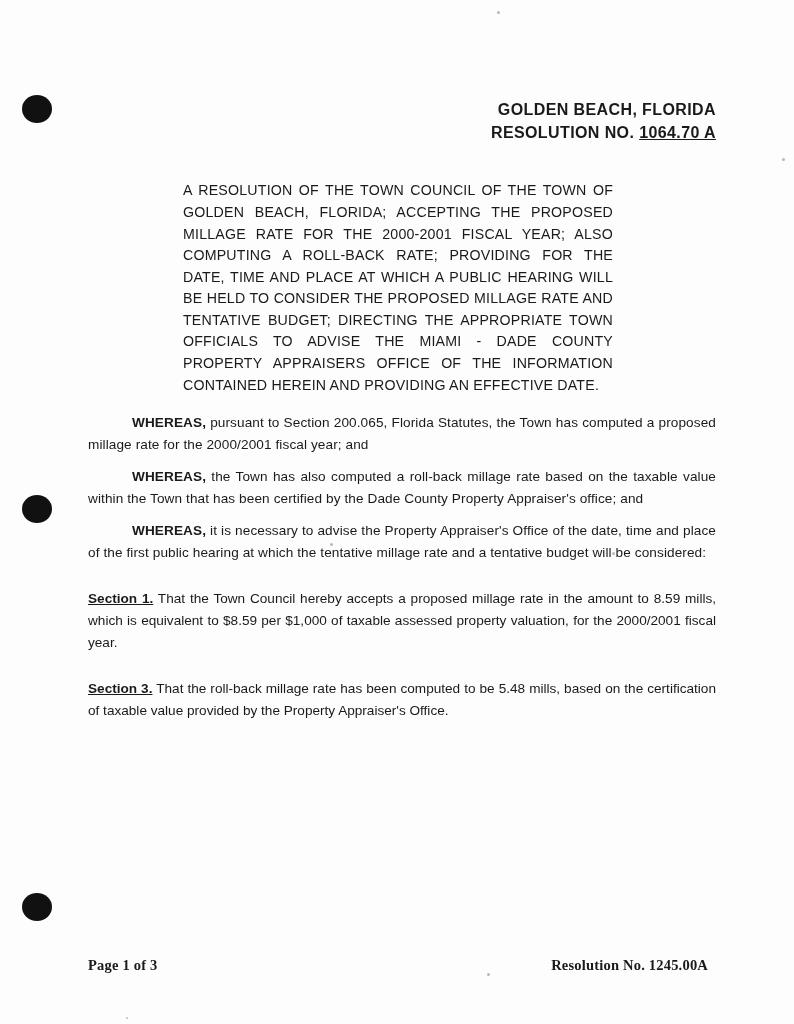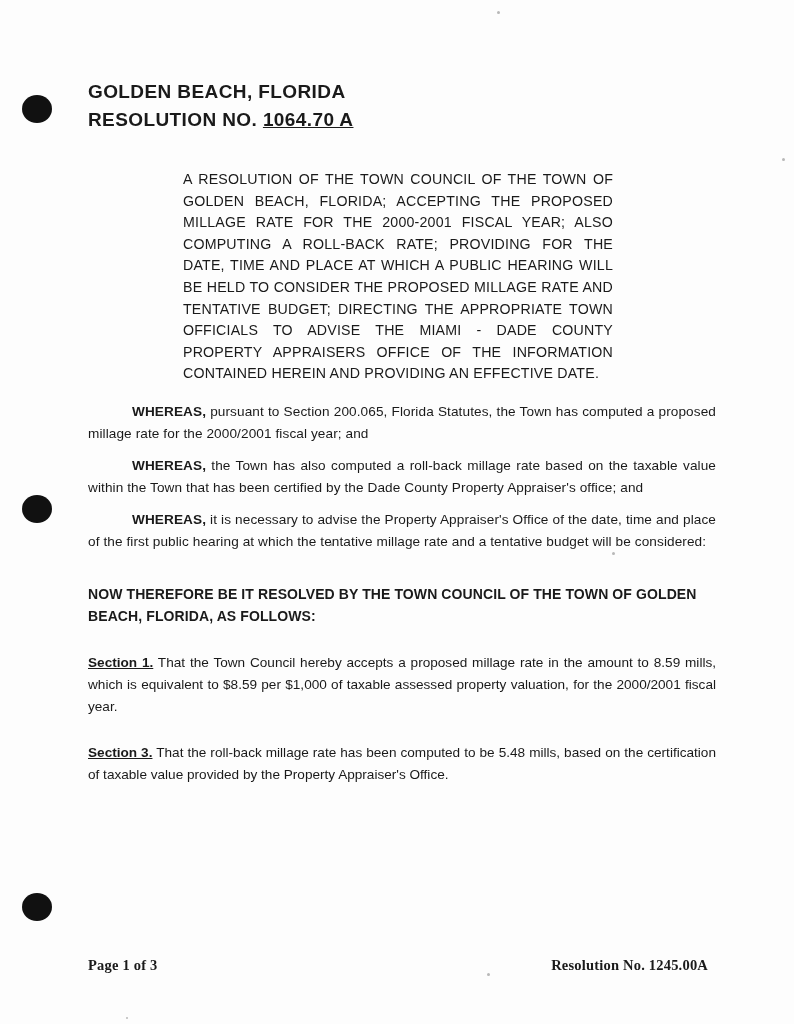--- a/index.html
+++ b/index.html
@@ -39,25 +39,26 @@
   #hole3 { top: 893px; }
 
   .content {
     position: absolute;
     left: 88px;
     right: 78px;
     top: 78px;
   }
 
   .doc-title {
-    text-align: left;
+    text-align: right;
     font-weight: bold;
-    font-size: 19px;
+    font-size: 16px;
     letter-spacing: 0.4px;
     line-height: 1.45;
+    margin-top: 20px;
   }
   .doc-title .line2 { display: block; }
   .underline-num {
     text-decoration: underline;
   }
 
   .preamble {
     margin: 36px 0 16px 95px;
     width: 430px;
     font-size: 14.2px;
@@ -144,21 +145,20 @@
     </div>
 
     <div class="preamble">A RESOLUTION OF THE TOWN COUNCIL OF THE TOWN OF GOLDEN BEACH, FLORIDA; ACCEPTING THE PROPOSED MILLAGE RATE FOR THE 2000-2001 FISCAL YEAR; ALSO COMPUTING A ROLL-BACK RATE; PROVIDING  FOR THE DATE, TIME AND PLACE AT WHICH A PUBLIC HEARING WILL BE HELD TO CONSIDER THE PROPOSED MILLAGE RATE AND TENTATIVE BUDGET; DIRECTING THE APPROPRIATE TOWN OFFICIALS TO ADVISE THE MIAMI - DADE COUNTY PROPERTY APPRAISERS OFFICE OF THE INFORMATION CONTAINED HEREIN AND PROVIDING AN EFFECTIVE DATE.</div>
 
     <div class="para"><span class="lead-indent"></span><b>WHEREAS,</b><span> pursuant to Section 200.065, Florida Statutes, the Town has computed a proposed millage rate for the 2000/2001 fiscal year; and</span></div>
 
     <div class="para"><span class="lead-indent"></span><b>WHEREAS,</b><span> the Town has also computed a roll-back millage rate based on the taxable value within the Town that has been certified by the Dade County Property Appraiser's office; and</span></div>
 
     <div class="para"><span class="lead-indent"></span><b>WHEREAS,</b><span> it is necessary to advise the Property Appraiser's Office of the date, time and place of the first public hearing at which the tentative millage rate and a tentative budget will be considered:</span></div>
 
-    <div class="resolved">NOW THEREFORE BE IT RESOLVED BY THE TOWN COUNCIL OF THE TOWN OF GOLDEN BEACH, FLORIDA, AS FOLLOWS:</div>
 
     <div class="section-para"><span class="lead-indent"></span><span class="section-label">Section 1.</span><span>  That the Town Council hereby accepts a proposed millage rate in the amount to 8.59 mills, which is equivalent to $8.59 per $1,000 of taxable assessed property valuation, for the 2000/2001 fiscal year.</span></div>
 
     <div class="section-para"><span class="lead-indent"></span><span class="section-label">Section 3.</span><span>  That the roll-back millage rate has been computed to be 5.48 mills, based on the certification of taxable value provided by the Property Appraiser's Office.</span></div>
 
   </div>
 
   <div class="footer">
     <div class="footer-left">Page 1 of 3</div>
     <div class="footer-right">Resolution No. 1245.00A</div>

